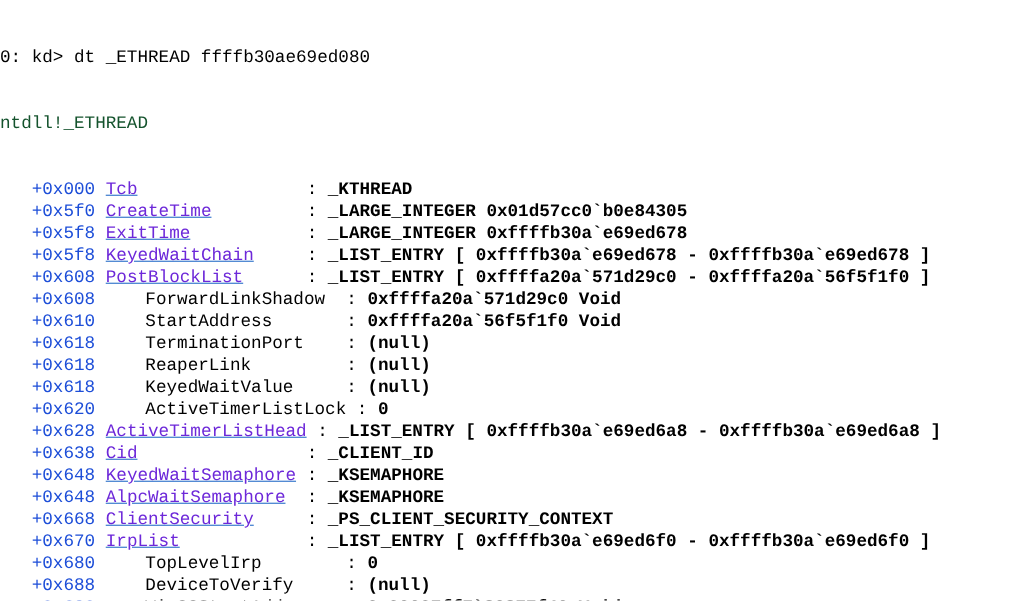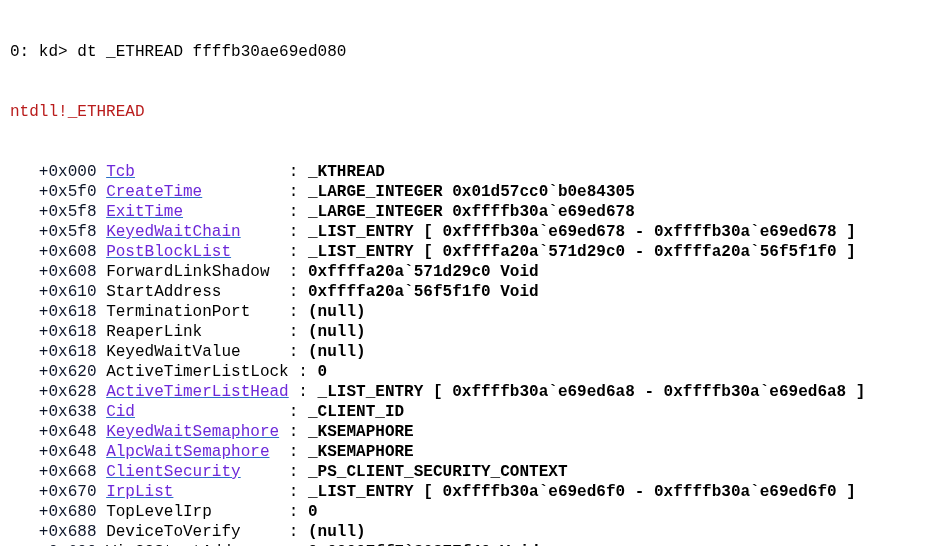--- a/index.html
+++ b/index.html
@@ -16,35 +16,35 @@
   }
   #console {
     width: 936px;
     height: 546px;
     background: #ffffff;
     color: #000000;
     font-family: "Liberation Mono", "DejaVu Sans Mono", monospace;
     font-size: 16.5px;
     line-height: 20px;
     letter-spacing: 0px;
-    padding: 2px 0 0 10px;
+    padding: 2px 0 0 0;
     box-sizing: border-box;
     white-space: pre;
     -webkit-font-smoothing: none;
   }
   .line {
     height: 20px;
     line-height: 20px;
     white-space: pre;
     font-family: "Liberation Mono", "DejaVu Sans Mono", monospace;
   }
   .prompt-line { color: #000000; }
-  .sym-line { color: #b91c1c; }
-  .offset { color: #0f172a; }
-  .fieldname { color: #000000; }
+  .sym-line { color: #14532d; }
+  .offset { color: #1d4ed8; }
+  .fieldname { color: #000000; margin-left: 36px; }
   .fieldname-link {
     color: #6d28d9;
     text-decoration: underline;
     text-decoration-color: #2a6fc9;
     cursor: pointer;
   }
   .sep { color: #000000; }
   .value { color: #000000; font-weight: bold; }
 </style>
 </head>

